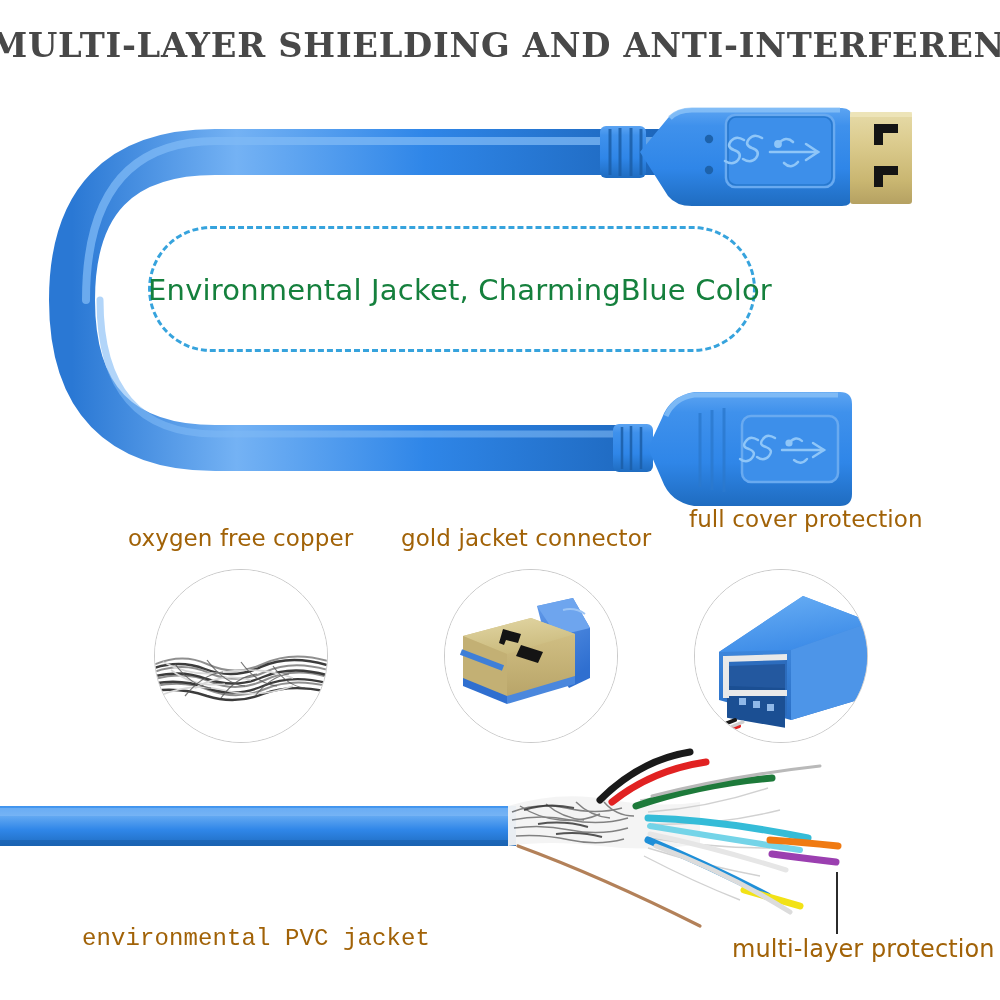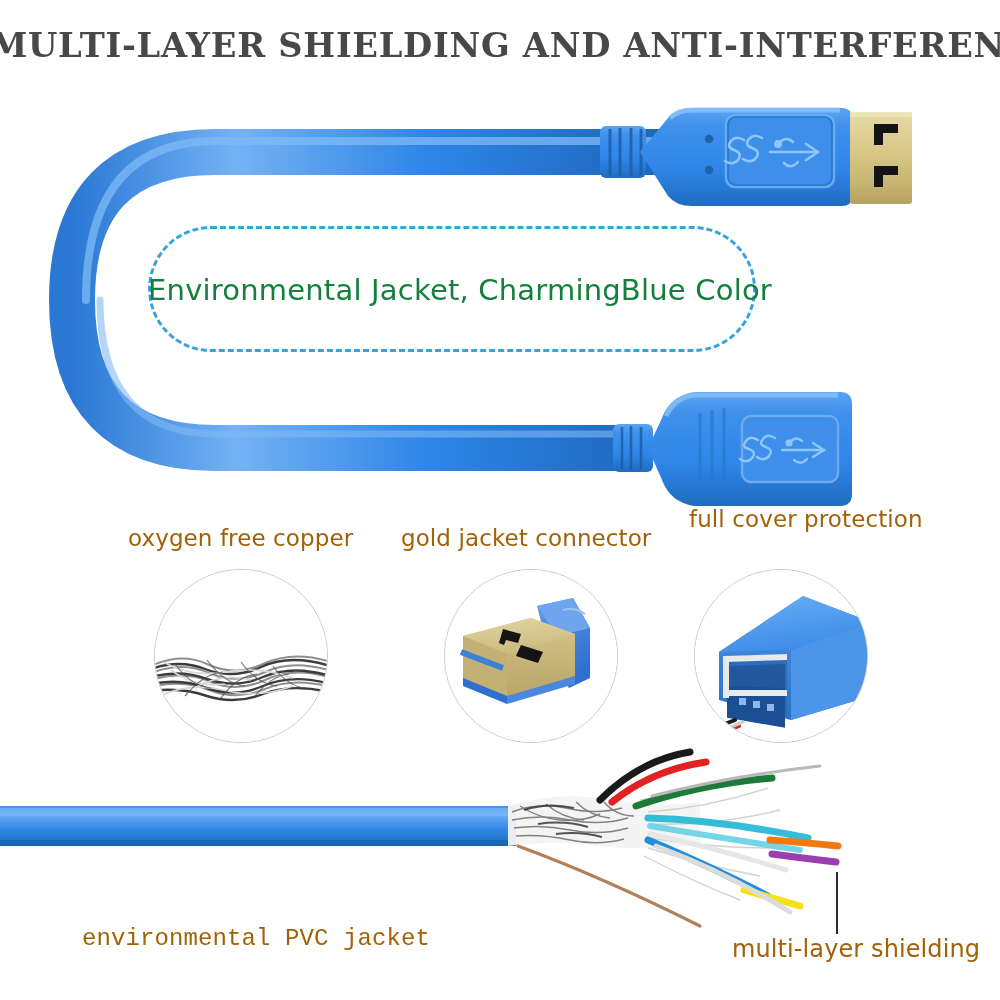--- a/index.html
+++ b/index.html
@@ -345,15 +345,15 @@
       <g stroke-linecap="round" fill="none">
         <path d="M -6 168 L 40 150" stroke="#1a1a1a" stroke-width="4"></path>
         <path d="M -2 172 L 44 156" stroke="#e12222" stroke-width="4"></path>
         <path d="M 4 170 L 48 152" stroke="#cfcfcf" stroke-width="3"></path>
       </g>
     </svg>
   </div>
 
   <div class="pointer-line"></div>
   <div class="lbl lbl-pvc">environmental PVC jacket</div>
-  <div class="lbl lbl-mls">multi-layer shielding</div>
+  <div class="lbl lbl-mls">multi-layer protection</div>
 
 </div>
 
 </body></html>

